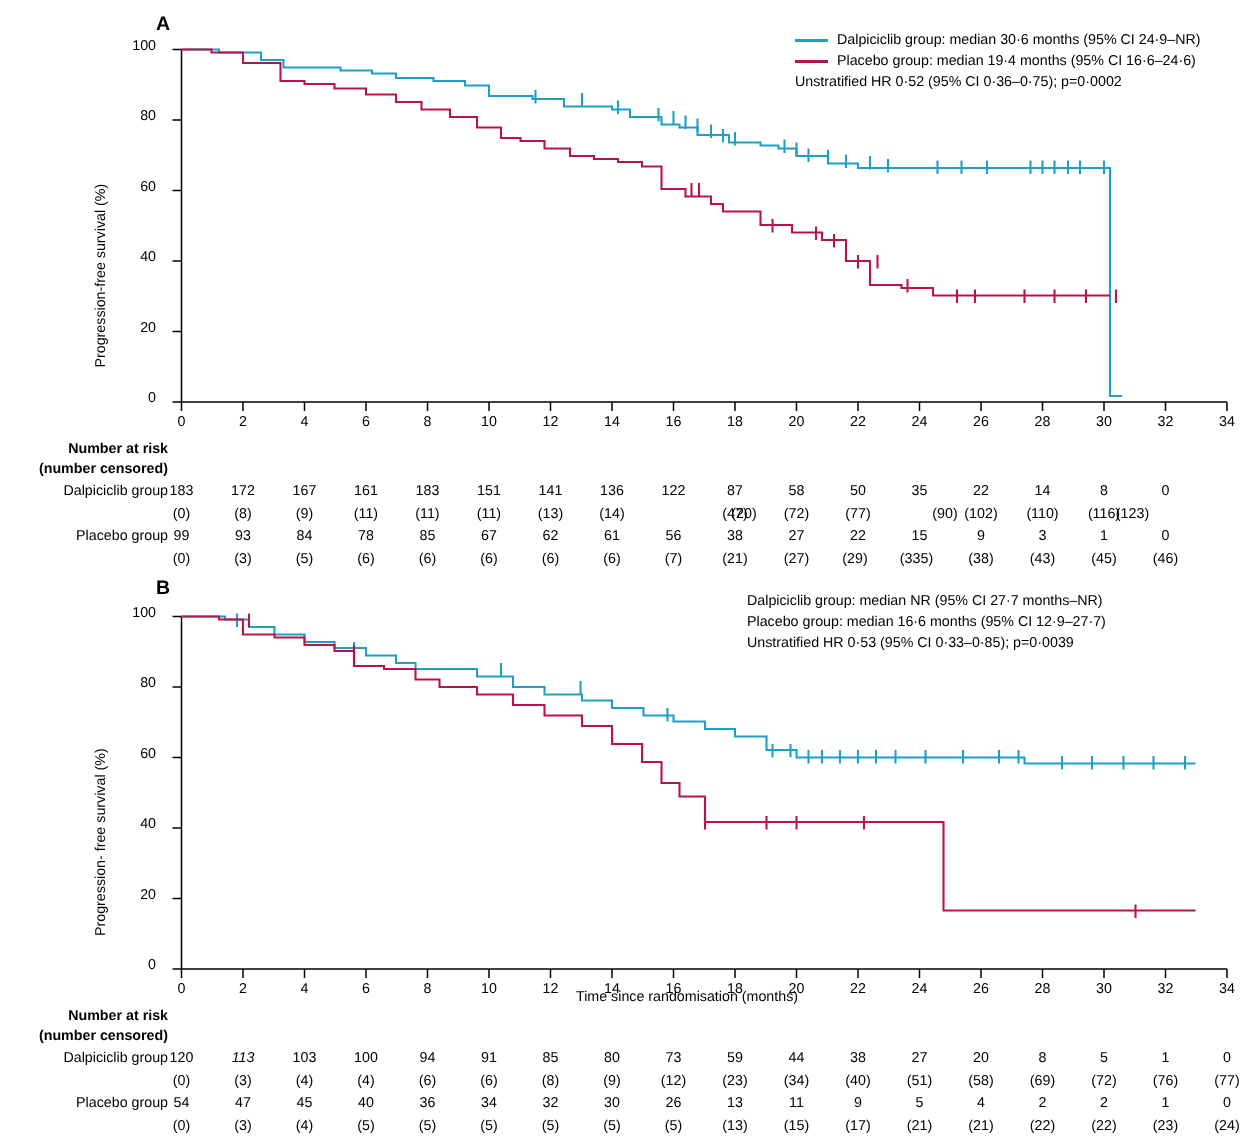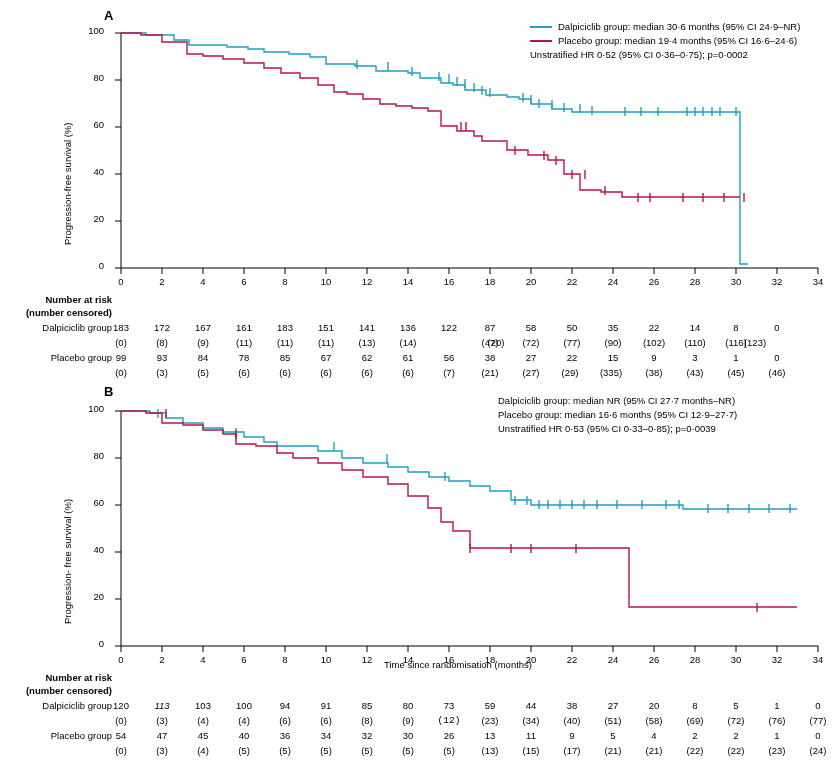--- a/index.html
+++ b/index.html
@@ -200,21 +200,21 @@
       <span class="risk-cell" style="left:189px;">(9)</span>
       <span class="risk-cell" style="left:230px;">(11)</span>
       <span class="risk-cell" style="left:271px;">(11)</span>
       <span class="risk-cell" style="left:312px;">(11)</span>
       <span class="risk-cell" style="left:353px;">(13)</span>
       <span class="risk-cell" style="left:394px;">(14)</span>
       <span class="risk-cell" style="left:435px;margin-left:47px;">(20)</span>
       <span class="risk-cell" style="left:476px;">(47)</span>
       <span class="risk-cell" style="left:517px;">(72)</span>
       <span class="risk-cell" style="left:558px;">(77)</span>
-      <span class="risk-cell" style="left:599px;">(90)</span>
+      <span class="risk-cell" style="left:616px;">(90)</span>
       <span class="risk-cell" style="left:640px;">(102)</span>
       <span class="risk-cell" style="left:681px;">(110)</span>
       <span class="risk-cell" style="left:722px;">(116)</span>
       <span class="risk-cell" style="left:741px;">(123)</span>
     </div>
 
     <div class="risk-row" style="left:0;top:58px;width:834px;">
       <span class="risk-rowlabel" style="left:14px;right:auto;width:98px;text-align:right;">Placebo group</span>
       <span class="risk-cell" style="left:107px;">99</span>
       <span class="risk-cell" style="left:148px;">93</span>
@@ -407,21 +407,21 @@
 
     <div class="risk-row" style="left:0;top:43px;width:834px;">
       <span class="risk-cell" style="left:107px;">(0)</span>
       <span class="risk-cell" style="left:148px;">(3)</span>
       <span class="risk-cell" style="left:189px;">(4)</span>
       <span class="risk-cell" style="left:230px;">(4)</span>
       <span class="risk-cell" style="left:271px;">(6)</span>
       <span class="risk-cell" style="left:312px;">(6)</span>
       <span class="risk-cell" style="left:353px;">(8)</span>
       <span class="risk-cell" style="left:394px;">(9)</span>
-      <span class="risk-cell" style="left:435px;font-family:Liberation Mono, monospace;">(12)</span>
+      <span class="risk-cell" style="left:435px;">(12)</span>
       <span class="risk-cell" style="left:476px;">(23)</span>
       <span class="risk-cell" style="left:517px;">(34)</span>
       <span class="risk-cell" style="left:558px;">(40)</span>
       <span class="risk-cell" style="left:599px;">(51)</span>
       <span class="risk-cell" style="left:640px;">(58)</span>
       <span class="risk-cell" style="left:681px;">(69)</span>
       <span class="risk-cell" style="left:722px;">(72)</span>
       <span class="risk-cell" style="left:763px;">(76)</span>
       <span class="risk-cell" style="left:804px;">(77)</span>
     </div>

